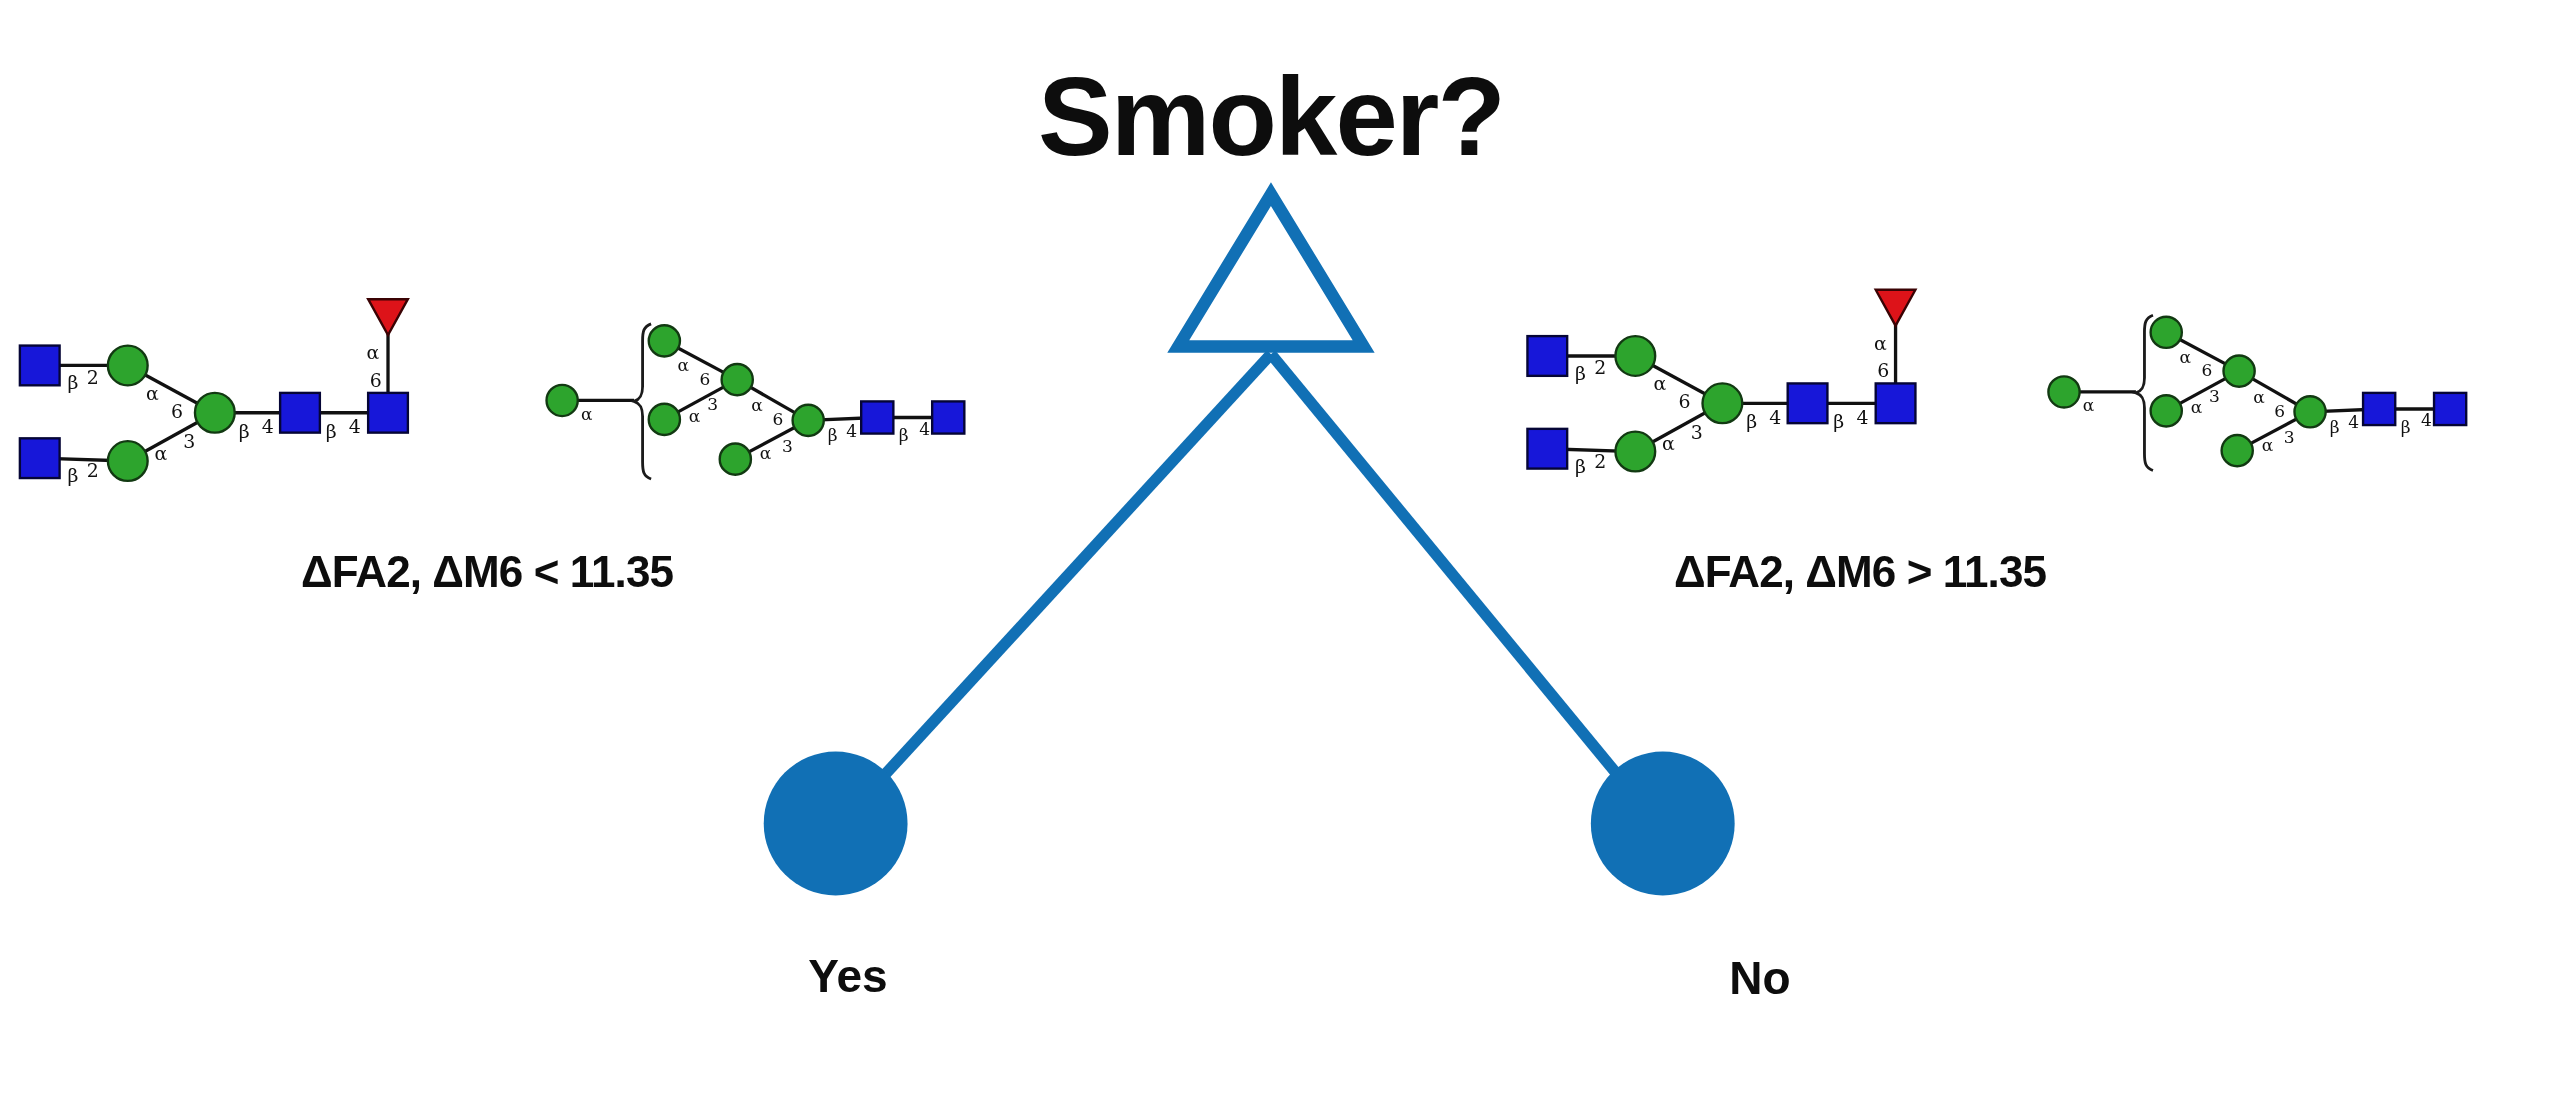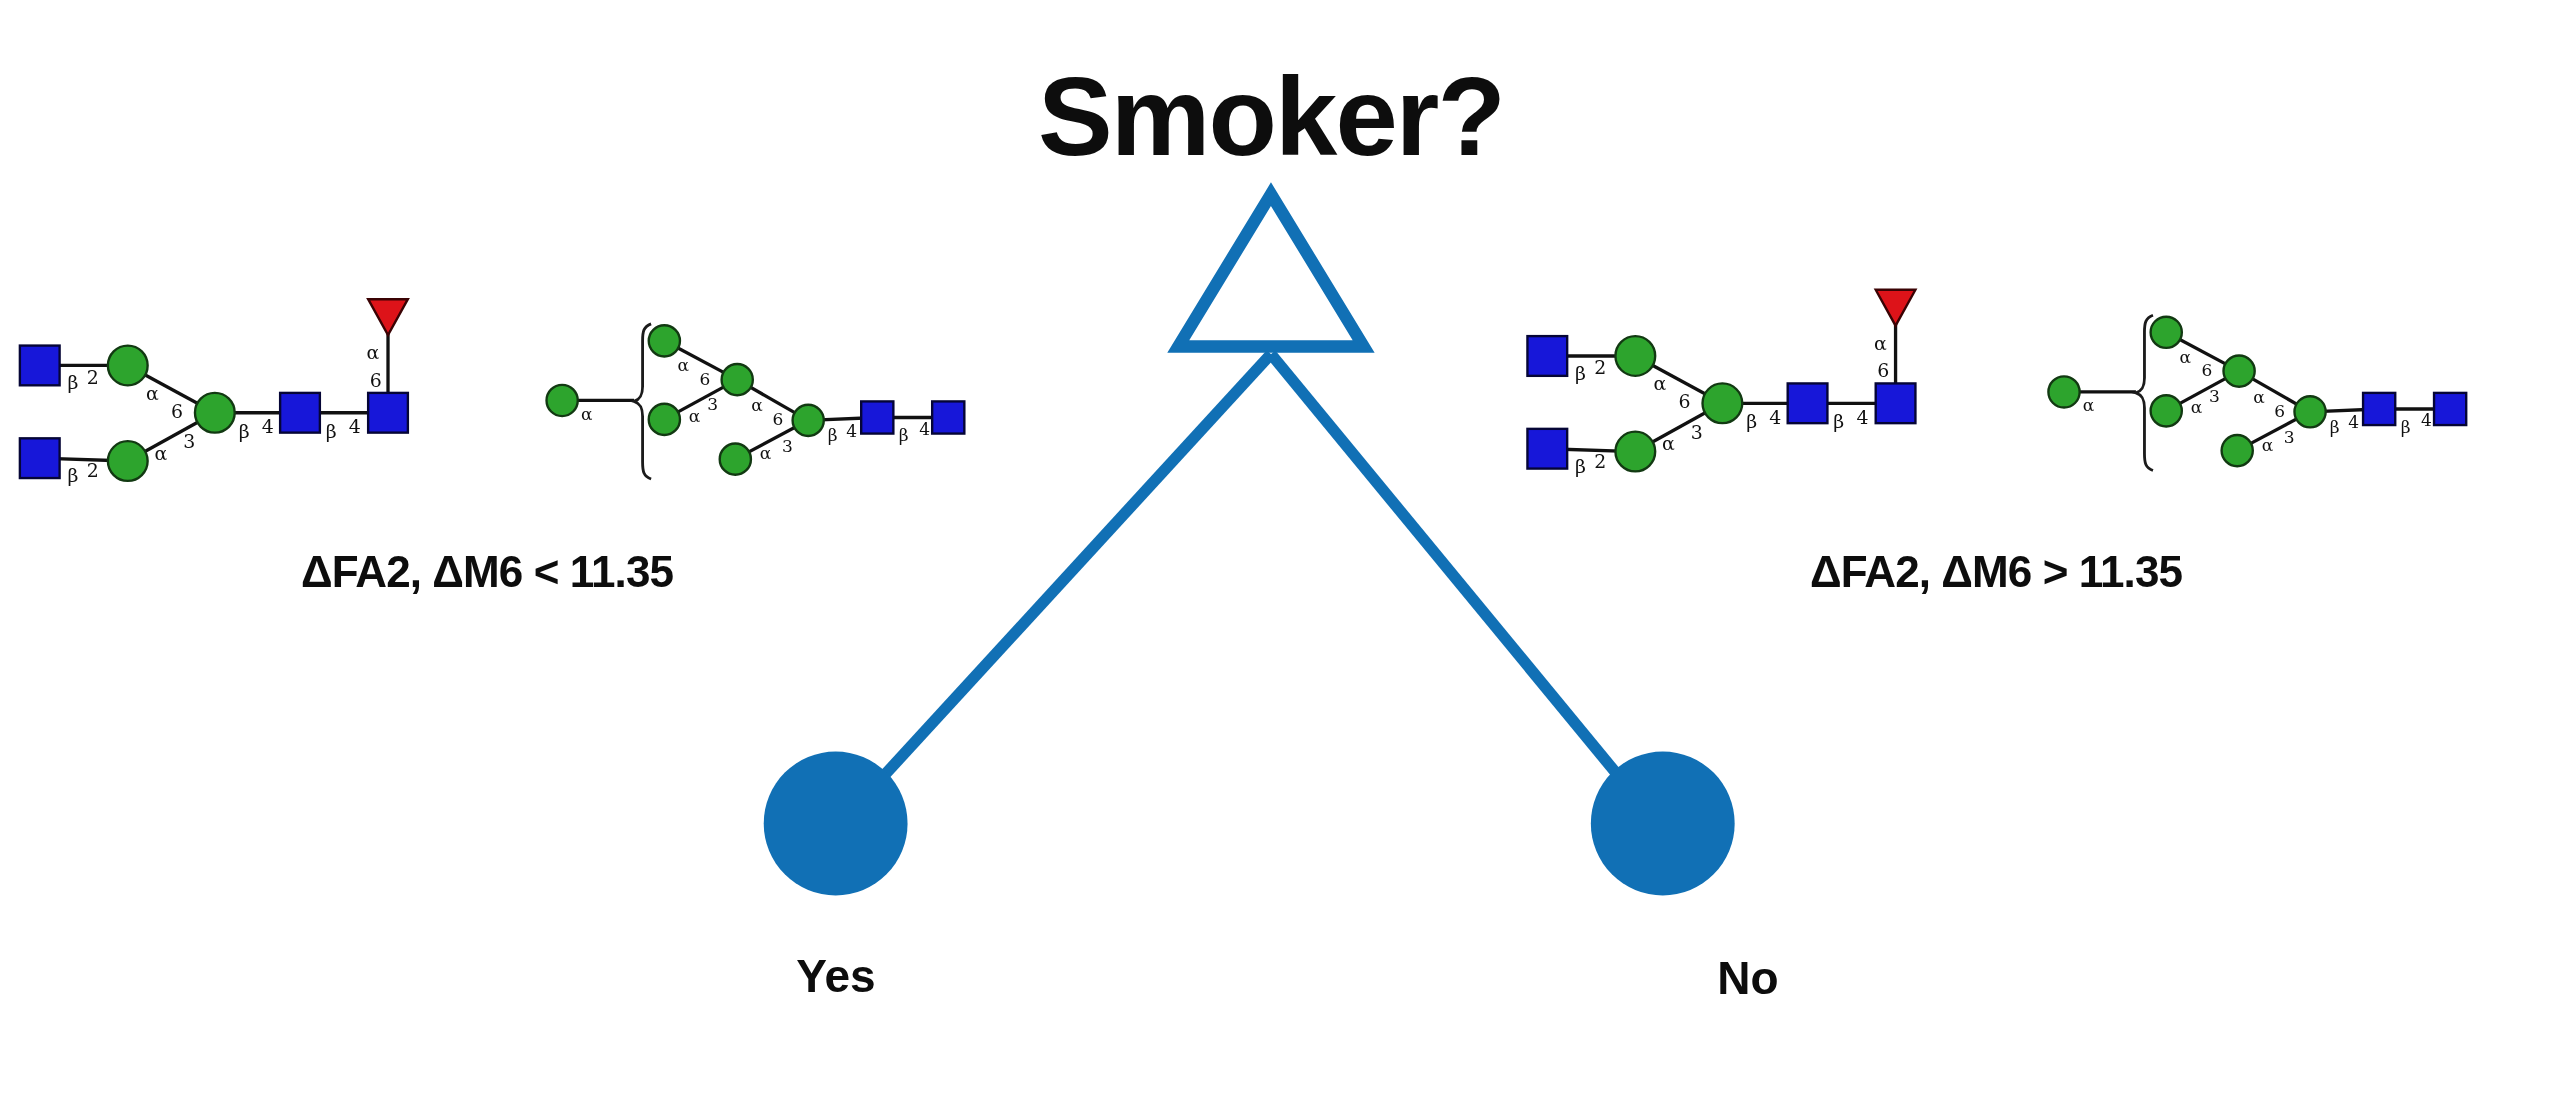--- a/index.html
+++ b/index.html
@@ -14,21 +14,21 @@
   .title{
     font-size:112px;font-weight:bold;color:#0d0d0d;
     transform:translateX(-50%);white-space:nowrap;letter-spacing:-1.9px;
   }
   .cond{
     font-size:44px;font-weight:bold;color:#0d0d0d;
     transform:translateX(-50%);white-space:nowrap;letter-spacing:-0.9px;text-align:right;
   }
   .ans{
     font-size:46px;font-weight:bold;color:#0d0d0d;
-    transform:translateX(-50%);white-space:nowrap;
+    transform:translateX(-50%);white-space:nowrap;margin-left:12px;
   }
   svg{position:absolute;left:0;top:0;}
   .bond{stroke:#111111;stroke-width:3.5;fill:none;}
   .brace{stroke:#1b1b1b;stroke-width:3;fill:none;}
   .sq{fill:#1717d9;stroke:#050536;stroke-width:2.5;}
   .mc{fill:#2da42d;stroke:#123912;stroke-width:2.5;}
   .fuc{fill:#dd1319;stroke:#3a0304;stroke-width:2.5;}
   .glabel{
     font-family:"DejaVu Serif", serif;
     font-size:20px;fill:#111111;
@@ -180,20 +180,20 @@
       <text class="glabel small" x="322" y="125">4</text>
       <text class="glabel small" x="377" y="130">β</text>
       <text class="glabel small" x="399" y="123">4</text>
     </g>
   </svg>
 
   <div class="abs title" style="left:1271px;top:7.6px;margin-top:44px;">Smoker?</div>
 
   <div class="abs cond" style="left:487px;top:547px;">ΔFA2, ΔM6 &lt; 11.35</div>
 
-  <div class="abs cond" style="left:1996px;top:547px;">ΔFA2, ΔM6 &gt; 11.35</div>
+  <div class="abs cond" style="left:1860px;top:547px;">ΔFA2, ΔM6 &gt; 11.35</div>
 
   <div class="abs ans" style="left:836px;top:949px;">Yes</div>
 
   <div class="abs ans" style="left:1748px;top:951px;">No</div>
 
 </div>
 
 
 </body></html>

